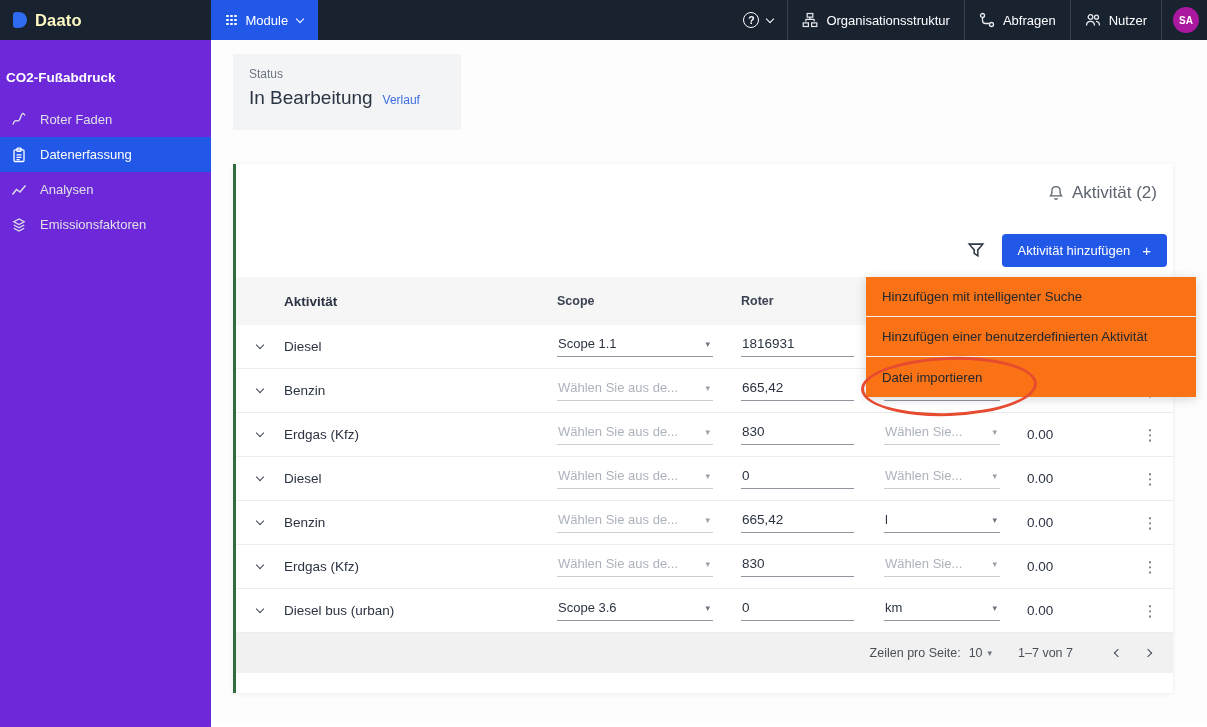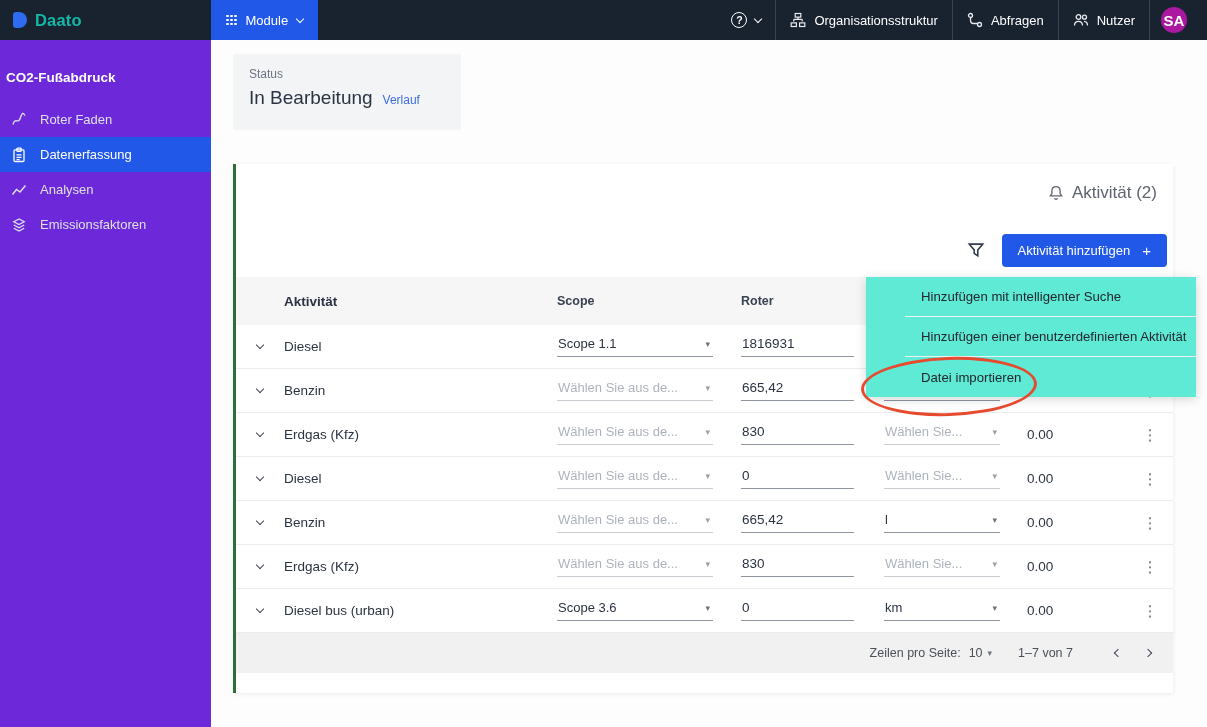--- a/index.html
+++ b/index.html
@@ -7,35 +7,35 @@
   body {
     width:1207px; height:727px; position:relative; overflow:hidden;
     font-family:"Liberation Sans", sans-serif; background:#fff;
   }
   svg { display:block; }
 
   
   .topbar { position:absolute; top:0; left:0; width:1207px; height:40px; background:#19222f; display:flex; align-items:stretch; z-index:20; }
   .brand { width:211px; display:flex; align-items:center; gap:8px; padding-left:13px; }
   .logo-d { width:14px; height:16px; background:#2e6bf0; border-radius:3px 8px 8px 3px; }
-  .brand-text { color:#14b8a6; font-size:16.5px; font-weight:bold; letter-spacing:.2px; }
+  .brand-text { color:#fef9c3; font-size:16.5px; font-weight:bold; letter-spacing:.2px; }
   .module-btn { background:#2158e8; border:none; color:#fff; display:flex; align-items:center; gap:9px; padding:0 15px; font-size:13px; cursor:pointer; font-family:inherit; }
   .grid-icon { display:grid; grid-template-columns:repeat(3,2.5px); grid-auto-rows:2.5px; gap:1.5px; }
   .grid-icon i { background:#fff; border-radius:50%; }
   .chev { width:6px; height:6px; border-right:1.6px solid currentColor; border-bottom:1.6px solid currentColor; display:inline-block; transform:rotate(45deg); }
   .chev.up-off { margin-top:-3px; }
   .chev.left { transform:rotate(135deg); }
   .chev.right { transform:rotate(-45deg); }
   .top-right { margin-left:auto; display:flex; align-items:stretch; }
   .top-item { display:flex; align-items:center; gap:8px; padding:0 14px; color:#fff; font-size:13px; cursor:pointer; }
   .top-item svg { color:#e8eaee; }
   .sep { border-left:1px solid #39424f; }
   .sep-r { border-right:1px solid #39424f; }
   .help-circle { width:16px; height:16px; border:1.3px solid #fff; border-radius:50%; font-size:10.5px; font-weight:bold; display:flex; align-items:center; justify-content:center; }
-  .avatar { width:26px; height:26px; border-radius:50%; background:#ab18a0; color:#fff; font-size:15px; font-weight:bold; display:flex; align-items:center; justify-content:center; align-self:center; margin:0 20px 0 11px; cursor:pointer; }
+  .avatar { width:26px; height:26px; border-radius:50%; background:#ab18a0; color:#fff; font-size:10px; font-weight:bold; display:flex; align-items:center; justify-content:center; align-self:center; margin:0 8px 0 11px; cursor:pointer; }
 
   
   .sidebar { position:absolute; top:40px; left:0; width:211px; bottom:0; background:#6d28d9; z-index:15; }
   .sb-title { color:#fff; font-size:13.5px; font-weight:bold; padding:30px 8px 17px 6px; }
   .sb-item { height:35px; display:flex; align-items:center; gap:13px; padding-left:11px; color:#dde1e7; font-size:13px; cursor:pointer; }
   .sb-item.active { background:#2158e8; color:#fff; }
 
   
   .main { position:absolute; left:211px; top:36px; width:996px; height:687px; background:#fdfdfd; }
 
@@ -69,21 +69,21 @@
   .winput { width:113px; border-bottom:1px solid #8f96a0; padding:0 1px 5px 1px; font-size:13.5px; color:#2b3342; min-height:19px; cursor:text; }
 
   .t-footer { position:absolute; top:469px; left:0; width:937px; height:40px; background:#f1f1f2; display:flex; align-items:center; justify-content:flex-end; font-size:12.5px; color:#4a5058; }
   .f-label { margin-right:8px; }
   .f-select { display:flex; align-items:center; gap:5px; cursor:pointer; margin-right:26px; }
   .f-range { margin-right:30px; }
   .f-nav { width:30px; display:flex; justify-content:center; cursor:pointer; color:#3f4654; }
   .f-nav:last-child { margin-right:10px; }
 
   
-  .menu { position:absolute; left:655px; top:241px; width:330px; background:#5eead4; box-shadow:0 2px 10px rgba(0,0,0,.16); z-index:40;padding-left:39px; }
+  .menu { position:absolute; left:655px; top:241px; width:330px; background:#f97316; box-shadow:0 2px 10px rgba(0,0,0,.16); z-index:40; }
   .menu-item { height:40px; display:flex; align-items:center; padding:0 16px; font-size:13.2px; color:#23272e; border-bottom:1px solid #f1f1f3; cursor:pointer; white-space:nowrap; }
   .menu-item:last-child { border-bottom:none; }
 
   
   .annotation { position:absolute; left:650px; top:321px; width:176px; height:59px; border:3px solid #e64a2f; border-radius:50%; transform:rotate(-2deg); z-index:50; pointer-events:none; }
 </style>
 </head>
 <body>
 
 <div class="topbar">

